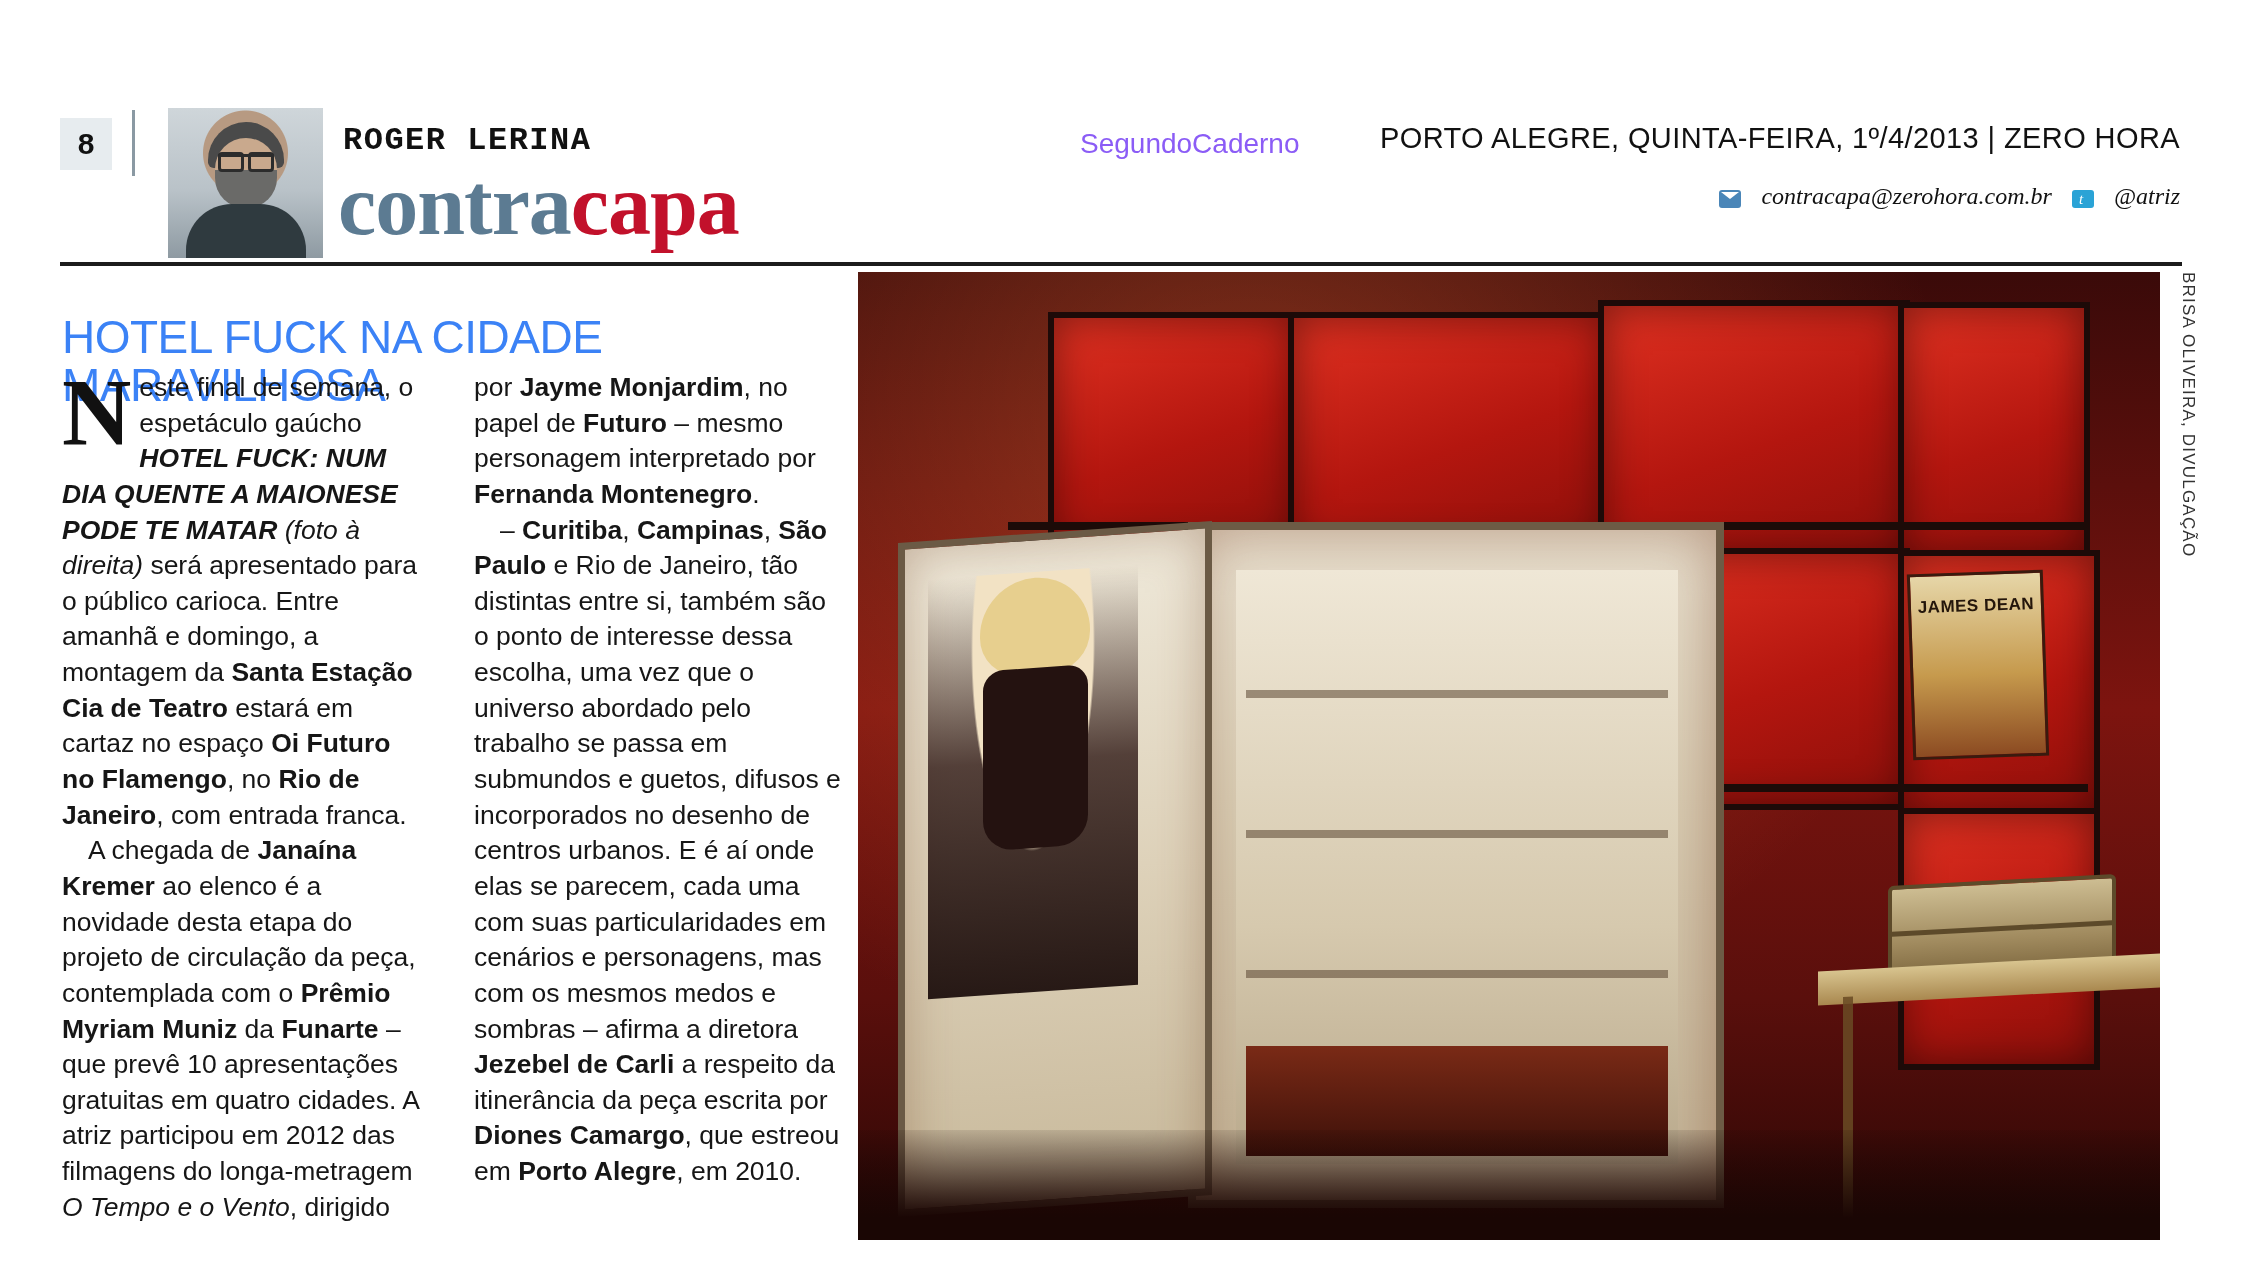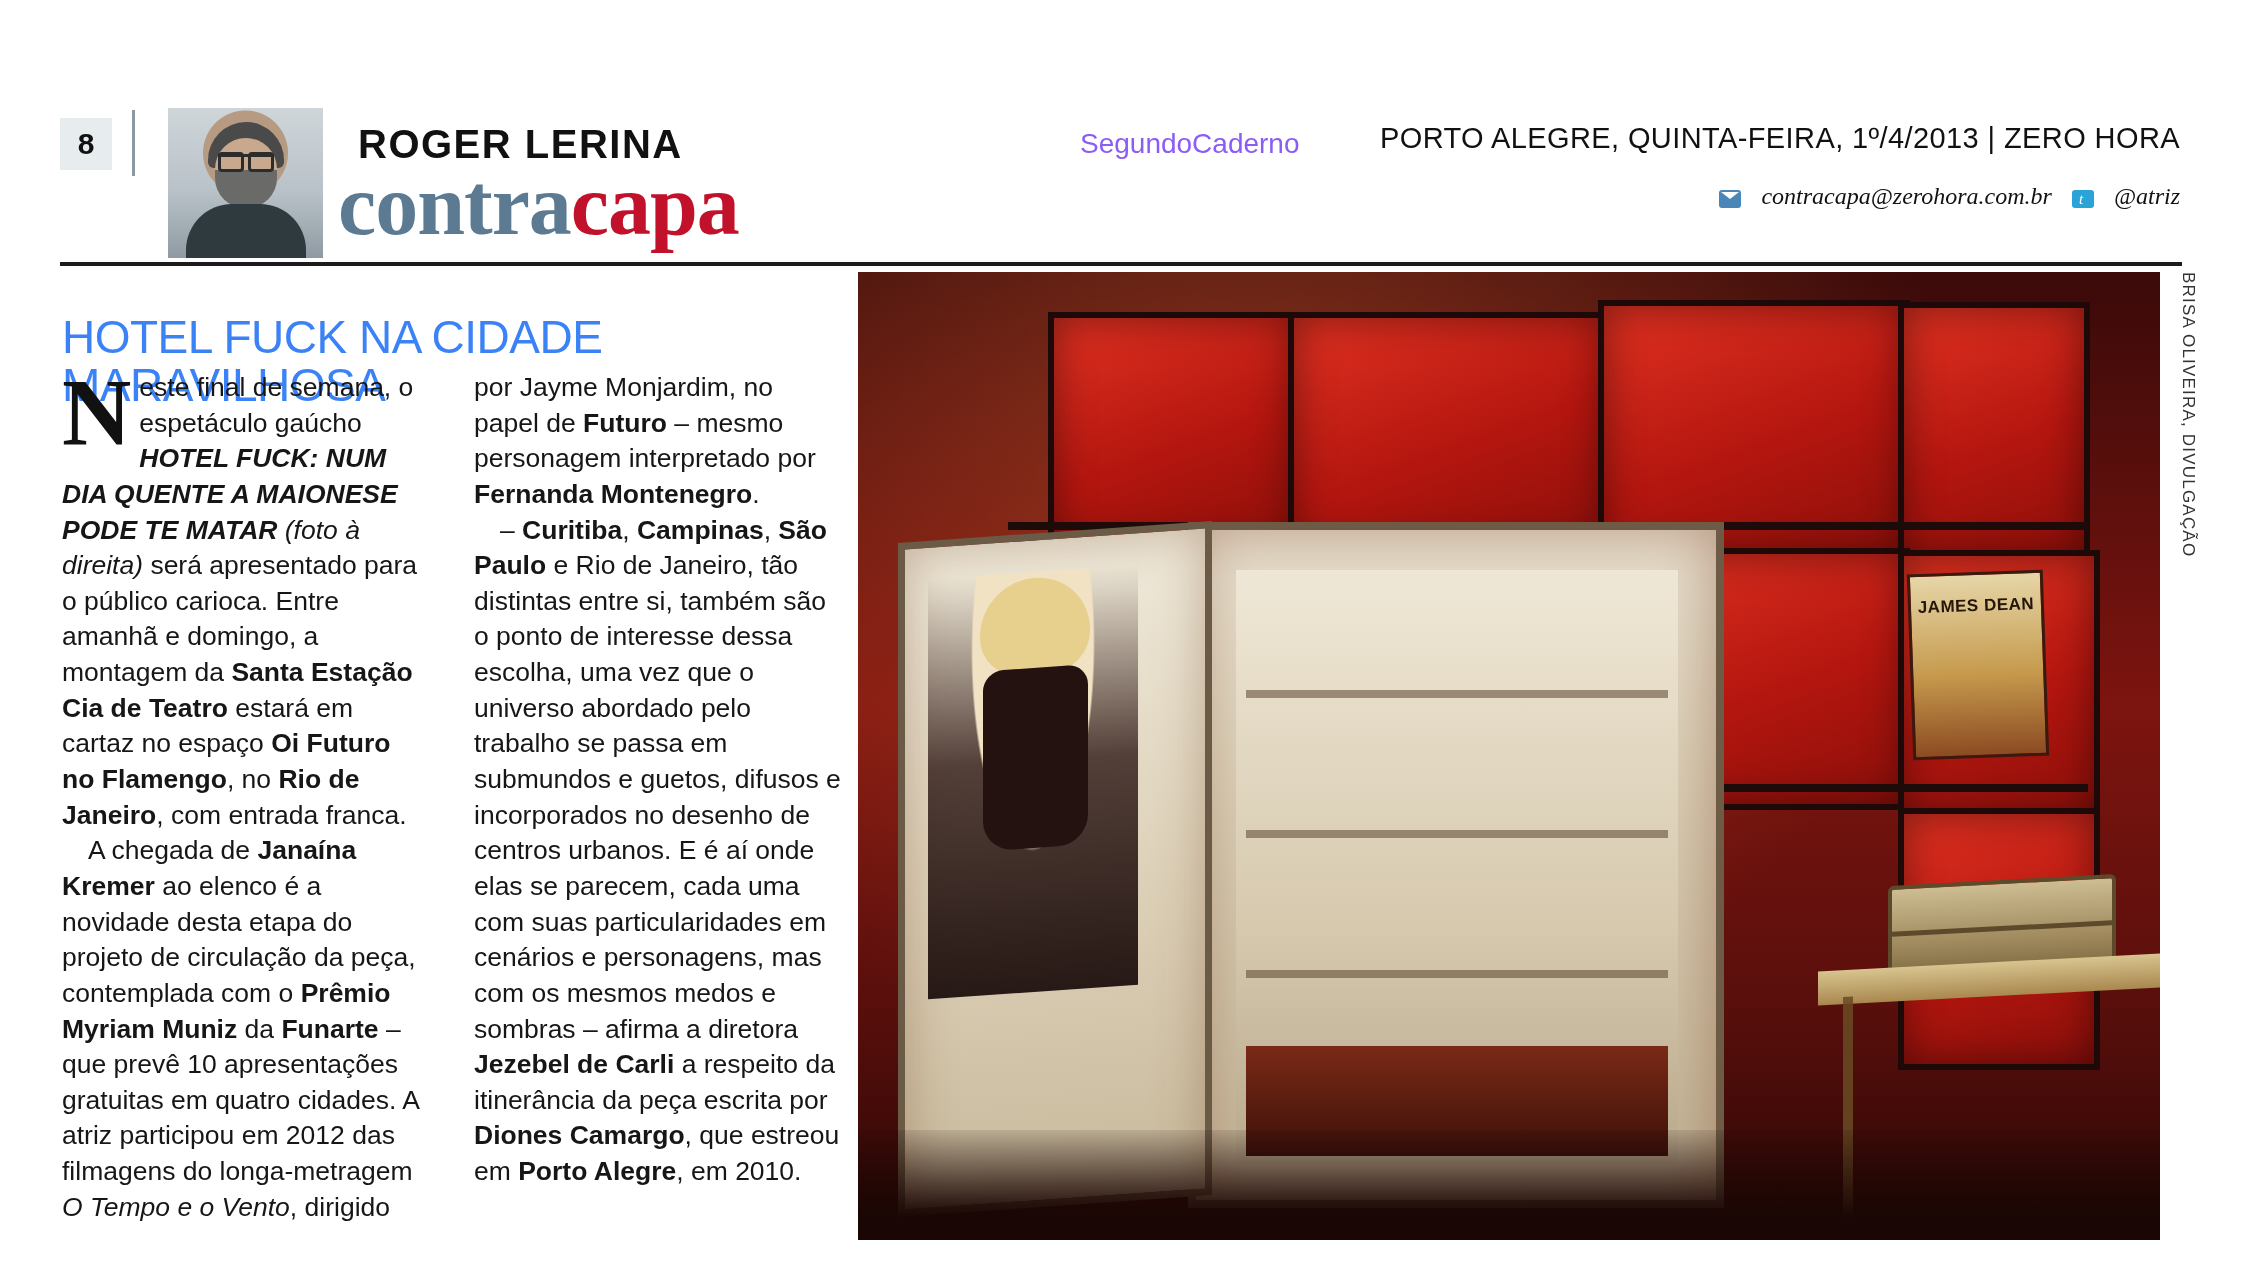--- a/index.html
+++ b/index.html
@@ -108,24 +108,24 @@
   .author-photo .body {
     position: absolute;
     left: 18px; top: 96px;
     width: 120px; height: 60px;
     background: #2f3a3f;
     border-radius: 46px 46px 0 0;
   }
 
   .author-name {
     position: absolute;
-    left: 298px;
+    left: 283px;
     top: 22px;
-    font-family: Liberation Sans, sans-serif;
-    font-size: 40px;
+    font-family: Liberation Mono, monospace;
+    font-size: 32px;
     font-weight: bold;
     letter-spacing: 1.5px;
     color: #111;
   }
 
   .section-label {
     position: absolute;
     left: 1020px;
     top: 28px;
     font-size: 28px;
@@ -474,21 +474,21 @@
   <div class="header-hr"></div>
 
   <h1 class="headline">HOTEL FUCK NA CIDADE MARAVILHOSA</h1>
 
   <div class="cols">
     <div class="col" id="col1">
         <p><span class="dropcap">N</span><span>este final de semana, o espetáculo gaúcho </span><span style="font-weight: bold; font-style: italic;">HOTEL FUCK: NUM DIA QUENTE A MAIONESE PODE TE MATAR</span><span style="font-style: italic;"> (foto à direita)</span><span> será apresentado para o público carioca. Entre amanhã e domingo, a montagem da </span><span style="font-weight: bold;">Santa Estação Cia de Teatro</span><span> estará em cartaz no espaço </span><span style="font-weight: bold;">Oi Futuro no Flamengo</span><span>, no </span><span style="font-weight: bold;">Rio de Janeiro</span><span>, com entrada franca.</span></p>
         <p><span>A chegada de </span><span style="font-weight: bold;">Janaína Kremer</span><span> ao elenco é a novidade desta etapa do projeto de circulação da peça, contemplada com o </span><span style="font-weight: bold;">Prêmio Myriam Muniz</span><span> da </span><span style="font-weight: bold;">Funarte</span><span> – que prevê 10 apresentações gratuitas em quatro cidades. A atriz participou em 2012 das filmagens do longa-metragem </span><span style="font-style: italic;">O Tempo e o Vento</span><span>, dirigido</span></p>
       </div>
     <div class="col" id="col2">
-        <p><span>por </span><span style="font-weight: normal;">Jayme Monjardim</span><span>, no papel de </span><span style="font-weight: bold;">Futuro</span><span> – mesmo personagem interpretado por </span><span style="font-weight: bold;">Fernanda Montenegro</span><span>.</span></p>
+        <p><span>por </span><span style="font-weight: bold;">Jayme Monjardim</span><span>, no papel de </span><span style="font-weight: bold;">Futuro</span><span> – mesmo personagem interpretado por </span><span style="font-weight: bold;">Fernanda Montenegro</span><span>.</span></p>
         <p><span>– </span><span style="font-weight: bold;">Curitiba</span><span>, </span><span style="font-weight: bold;">Campinas</span><span>, </span><span style="font-weight: bold;">São Paulo</span><span> e Rio de Janeiro, tão distintas entre si, também são o ponto de interesse dessa escolha, uma vez que o universo abordado pelo trabalho se passa em submundos e guetos, difusos e incorporados no desenho de centros urbanos. E é aí onde elas se parecem, cada uma com suas particularidades em cenários e personagens, mas com os mesmos medos e sombras – afirma a diretora </span><span style="font-weight: bold;">Jezebel de Carli</span><span> a respeito da itinerância da peça escrita por </span><span style="font-weight: bold;">Diones Camargo</span><span>, que estreou em </span><span style="font-weight: bold;">Porto Alegre</span><span>, em 2010.</span></p>
       </div>
   </div>
 
   <div class="photo">
     <div class="bg"></div>
     <div class="panel p1"></div>
     <div class="panel p2"></div>
     <div class="panel p3"></div>
     <div class="panel p4"></div>

